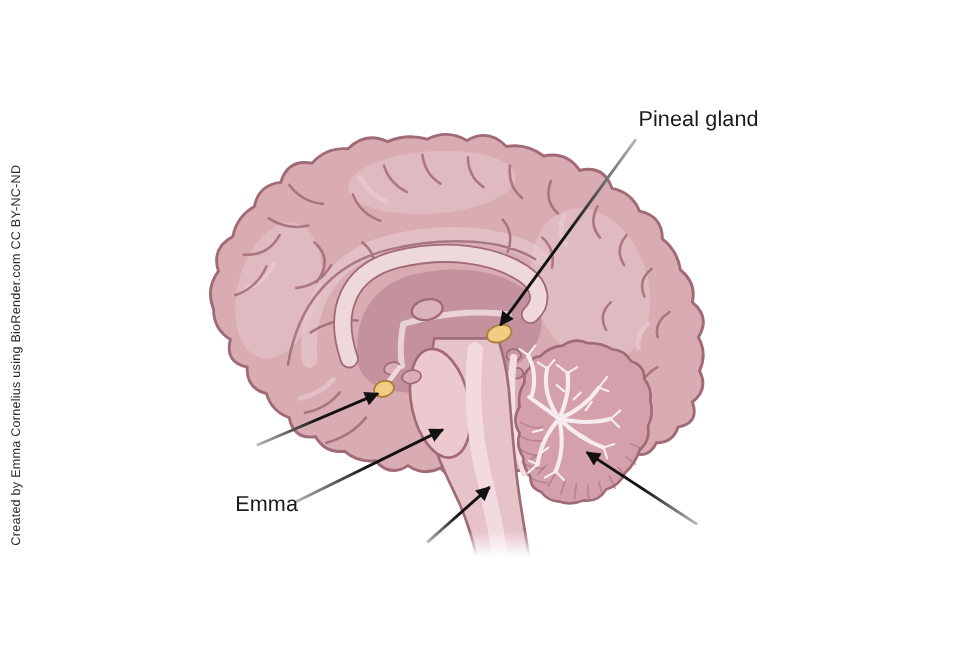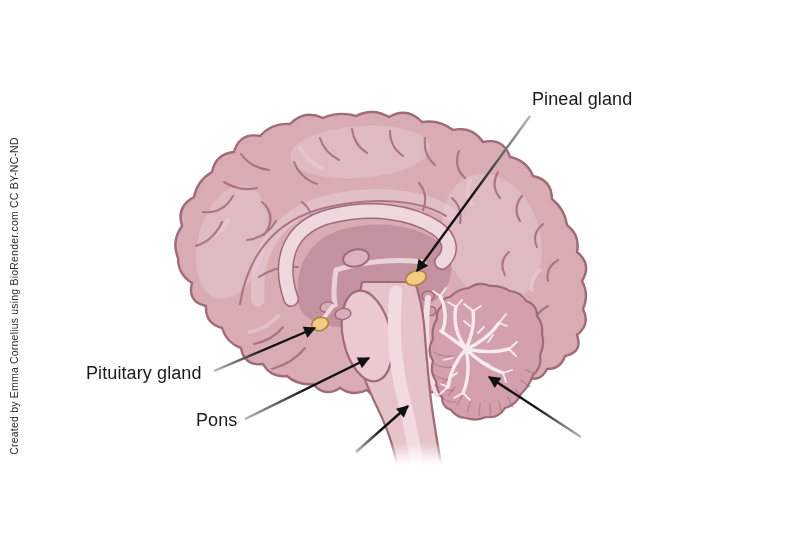--- a/index.html
+++ b/index.html
@@ -136,16 +136,15 @@
     <g>
       <path class="arrow-line" stroke="url(#g1)" marker-end="url(#ah)" d="M530,116 L417,271"></path>
       <path class="arrow-line" stroke="url(#g2)" marker-end="url(#ah)" d="M214,371 L315,328"></path>
       <path class="arrow-line" stroke="url(#g3)" marker-end="url(#ah)" d="M245,419 L369,358"></path>
       <path class="arrow-line" stroke="url(#g4)" marker-end="url(#ah)" d="M356,452 L408,406"></path>
       <path class="arrow-line" stroke="url(#g5)" marker-end="url(#ah)" d="M581,437 L489,377"></path>
     </g>
   </svg>
 
   <div class="label" style="left:532px;top:88px">Pineal gland</div>
-  <div class="label" style="left:86px;top:362px">Pituitary gland</div>
-  <div class="label" style="left:196px;top:409px">Pons</div>
+  <div class="label" style="left:196px;top:409px">Emma</div>
   <div class="credit">Created by Emma Cornelius using BioRender.com CC BY-NC-ND</div>
 </div>
 
 </body></html>

